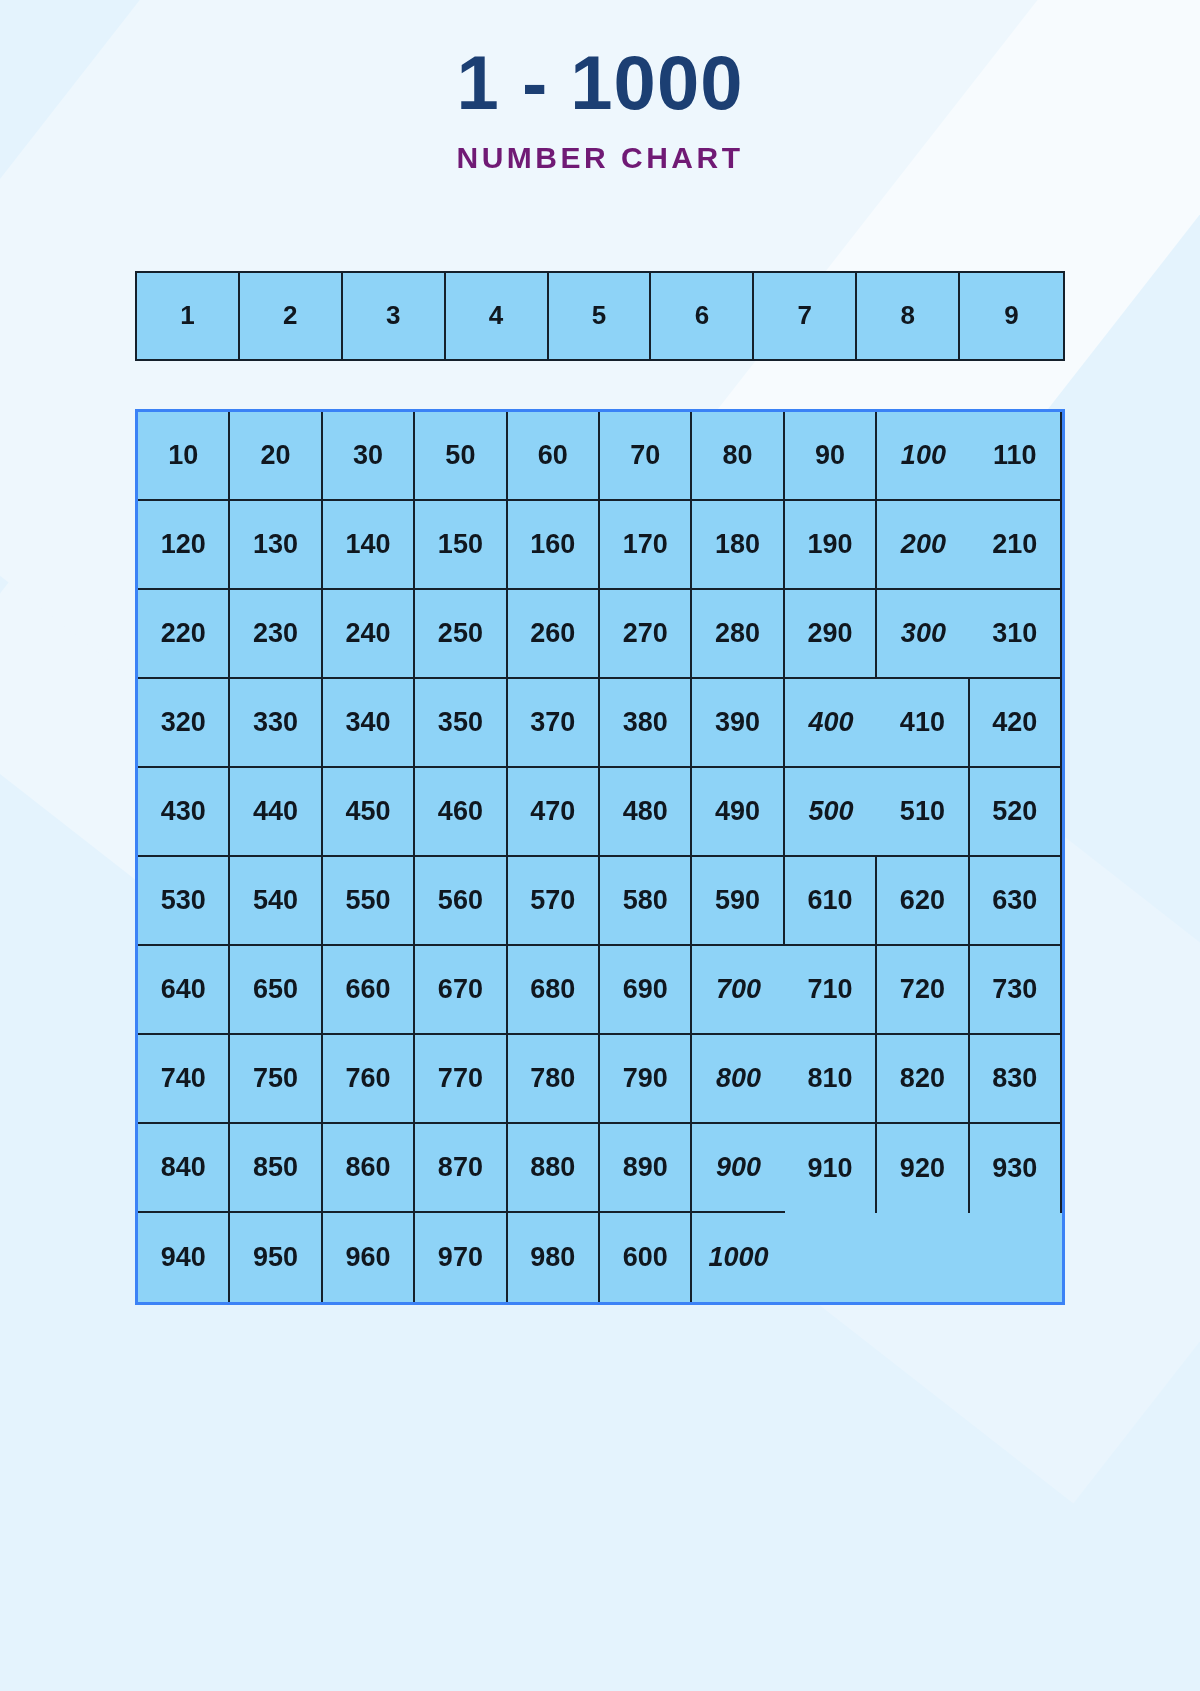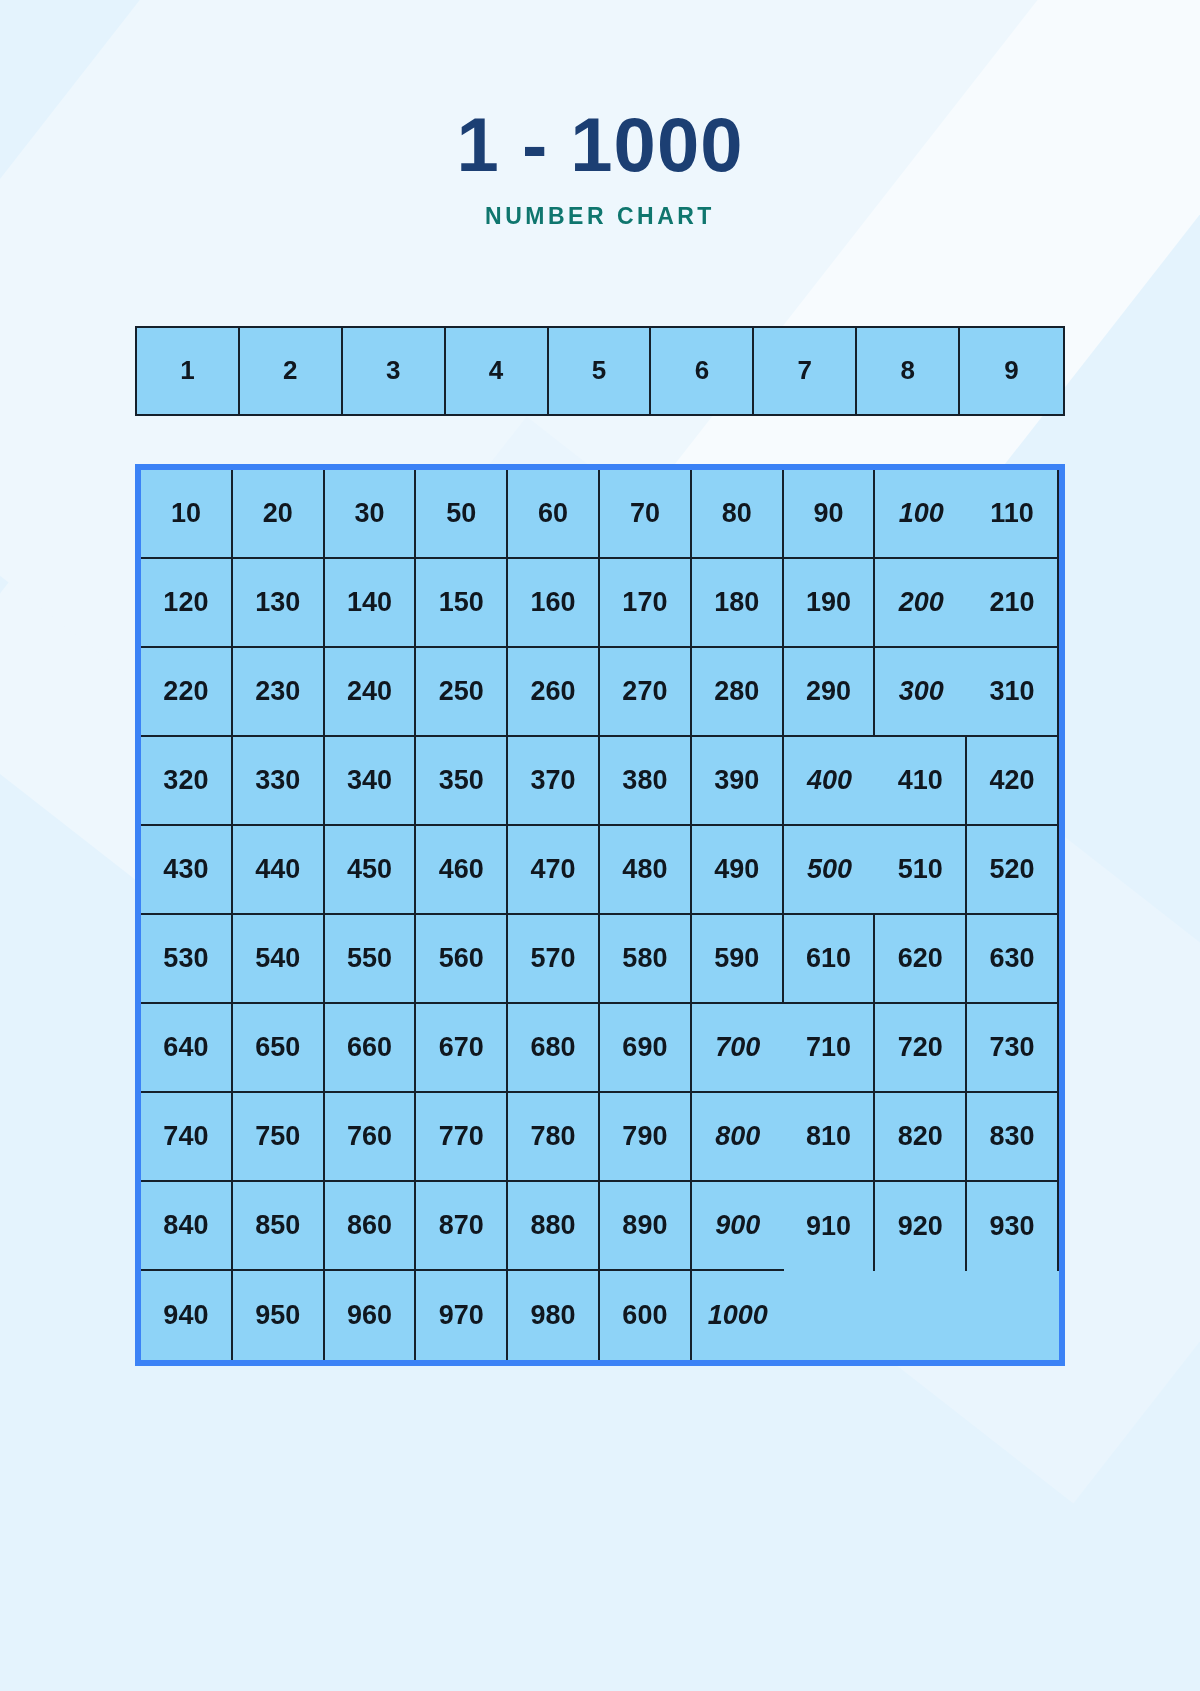--- a/index.html
+++ b/index.html
@@ -62,27 +62,27 @@
     position: relative;
     z-index: 2;
   }
   .title {
     text-align: center;
     color: #1c3f73;
     font-size: 76px;
     font-weight: bold;
     letter-spacing: 1px;
     margin: 0;
-    padding-top: 105px;
+    padding-top: 43px;
     line-height: 1.05;
   }
   .subtitle {
     text-align: center;
-    color: #0f766e;
-    font-size: 23px;
+    color: #701a75;
+    font-size: 30px;
     font-weight: bold;
     letter-spacing: 3.5px;
     margin: 18px 0 0 0;
   }
   .grid-wrap {
     width: 930px;
     margin: 0 auto;
   }
   .units-row {
     display: grid;
@@ -103,21 +103,21 @@
     box-sizing: border-box;
   }
   .units-row .cell:last-child {
     border-right: none;
   }
   .tens-grid {
     display: grid;
     grid-template-columns: repeat(10, 1fr);
     grid-auto-rows: 89px;
     margin-top: 48px;
-    border: 6px solid #3b82f6;
+    border: 3px solid #3b82f6;
     background: #8ed3f7;
   }
   .tens-grid .cell {
     border-right: 2px solid #15202b;
     border-bottom: 2px solid #15202b;
     display: flex;
     align-items: center;
     justify-content: center;
     font-size: 27px;
     font-weight: bold;

